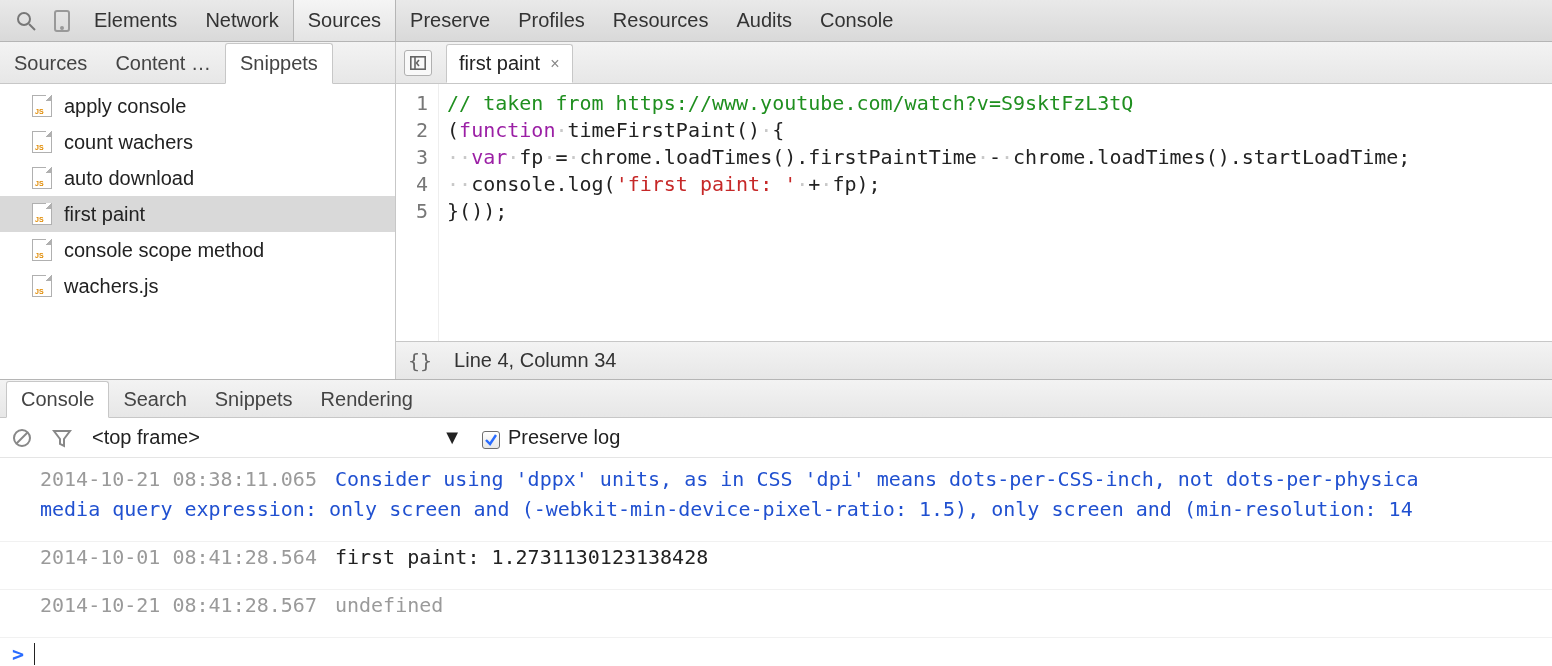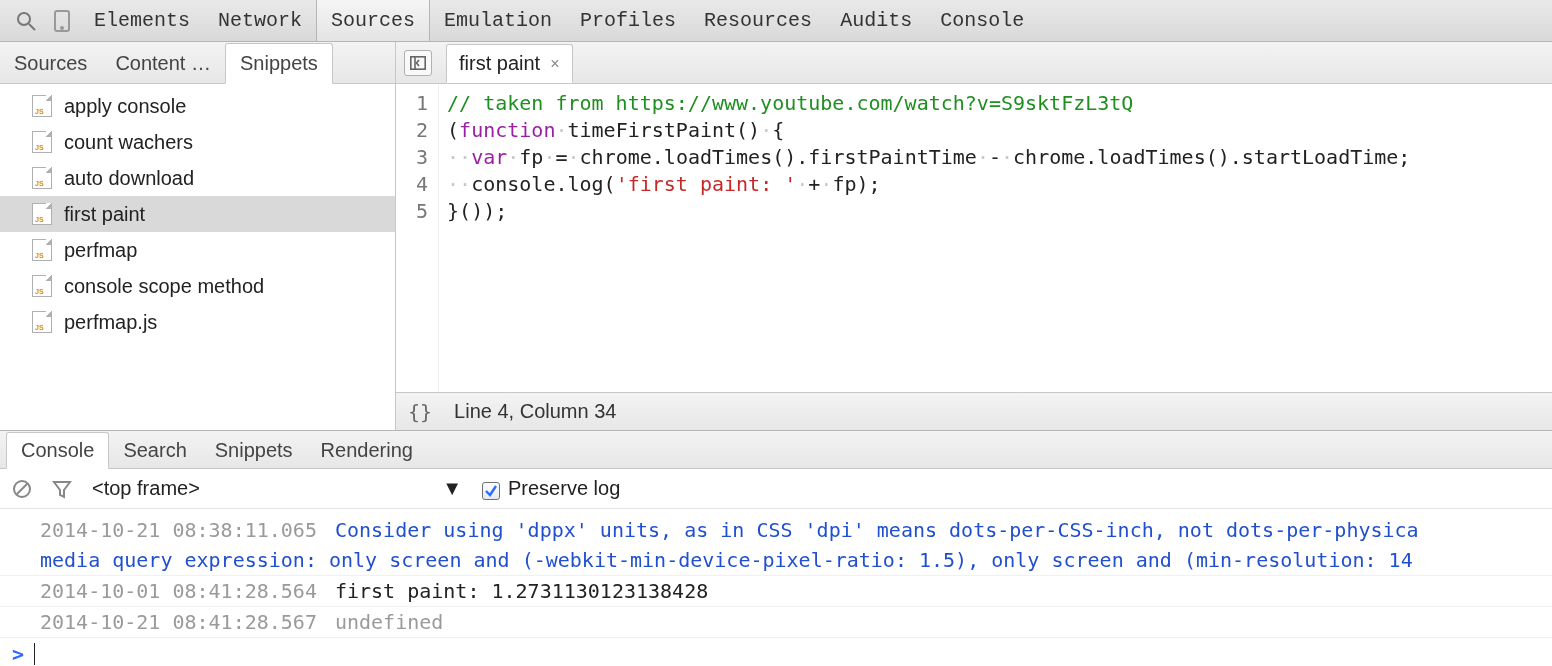--- a/index.html
+++ b/index.html
@@ -257,21 +257,21 @@
   .console-log{
     font-family: Menlo, Monaco, Consolas, monospace;
     font-size:20px;
     line-height:30px;
     padding:6px 0 0 0;
     overflow:hidden;
   }
   .log-row{
     display:flex;
     gap:18px;
-    padding:0 12px 0 40px;
+    padding:0 12px 17px 40px;
     border-bottom:1px solid #f1f1f1;
     white-space:nowrap;
     color:#222;
   }
   .log-row.wrap { flex-wrap:wrap; white-space:normal;}
   .ts { color:#9a9a9a; }
   .blue { color:#2050d0; }
   .dim { color:#9a9a9a; }
   .prompt-row{
     display:flex; align-items:center; gap:10px;
@@ -296,25 +296,25 @@
       <circle cx="8" cy="8" r="6"></circle>
         <line x1="13" y1="13" x2="19" y2="19"></line>
     </svg>
   </span>
   <span class="icon-btn">
     <svg width="16" height="22" viewBox="0 0 16 22" fill="none" stroke="#999" stroke-width="2">
       <rect x="1" y="1" width="14" height="20" rx="2"></rect>
         <circle cx="8" cy="18" r="1" fill="#999"></circle>
     </svg>
   </span>
-  <div id="main-tabs-slot" style="display:flex;height:100%;font-family:Liberation Mono, monospace;">
+  <div id="main-tabs-slot" style="display:flex;height:100%;">
       <div class="tab">Elements</div>
       <div class="tab">Network</div>
       <div class="tab active">Sources</div>
-      <div class="tab">Emulation</div>
+      <div class="tab">Preserve</div>
       <div class="tab">Profiles</div>
       <div class="tab">Resources</div>
       <div class="tab">Audits</div>
       <div class="tab">Console</div>
     </div>
 </div>
 
 <div class="middle">
 
   <div class="left-col">
@@ -345,33 +345,27 @@
         <div class="snippet-item selected">
           <span class="js-file-icon">
             <span>JS</span>
           </span>
           <span class="label">first paint</span>
         </div>
         <div class="snippet-item">
           <span class="js-file-icon">
             <span>JS</span>
           </span>
-          <span class="label">perfmap</span>
+          <span class="label">console scope method</span>
         </div>
         <div class="snippet-item">
           <span class="js-file-icon">
             <span>JS</span>
           </span>
-          <span class="label">console scope method</span>
-        </div>
-        <div class="snippet-item">
-          <span class="js-file-icon">
-            <span>JS</span>
-          </span>
-          <span class="label">perfmap.js</span>
+          <span class="label">wachers.js</span>
         </div>
       </div>
   </div>
 
   <div class="right-col">
     <div class="editor-header">
       <span class="nav-box">
         <svg width="16" height="14" viewBox="0 0 16 14" fill="none" stroke="#666" stroke-width="1.6">
           <rect x="0.8" y="0.8" width="14.4" height="12.4"></rect>
           <line x1="5" y1="1" x2="5" y2="13"></line>

